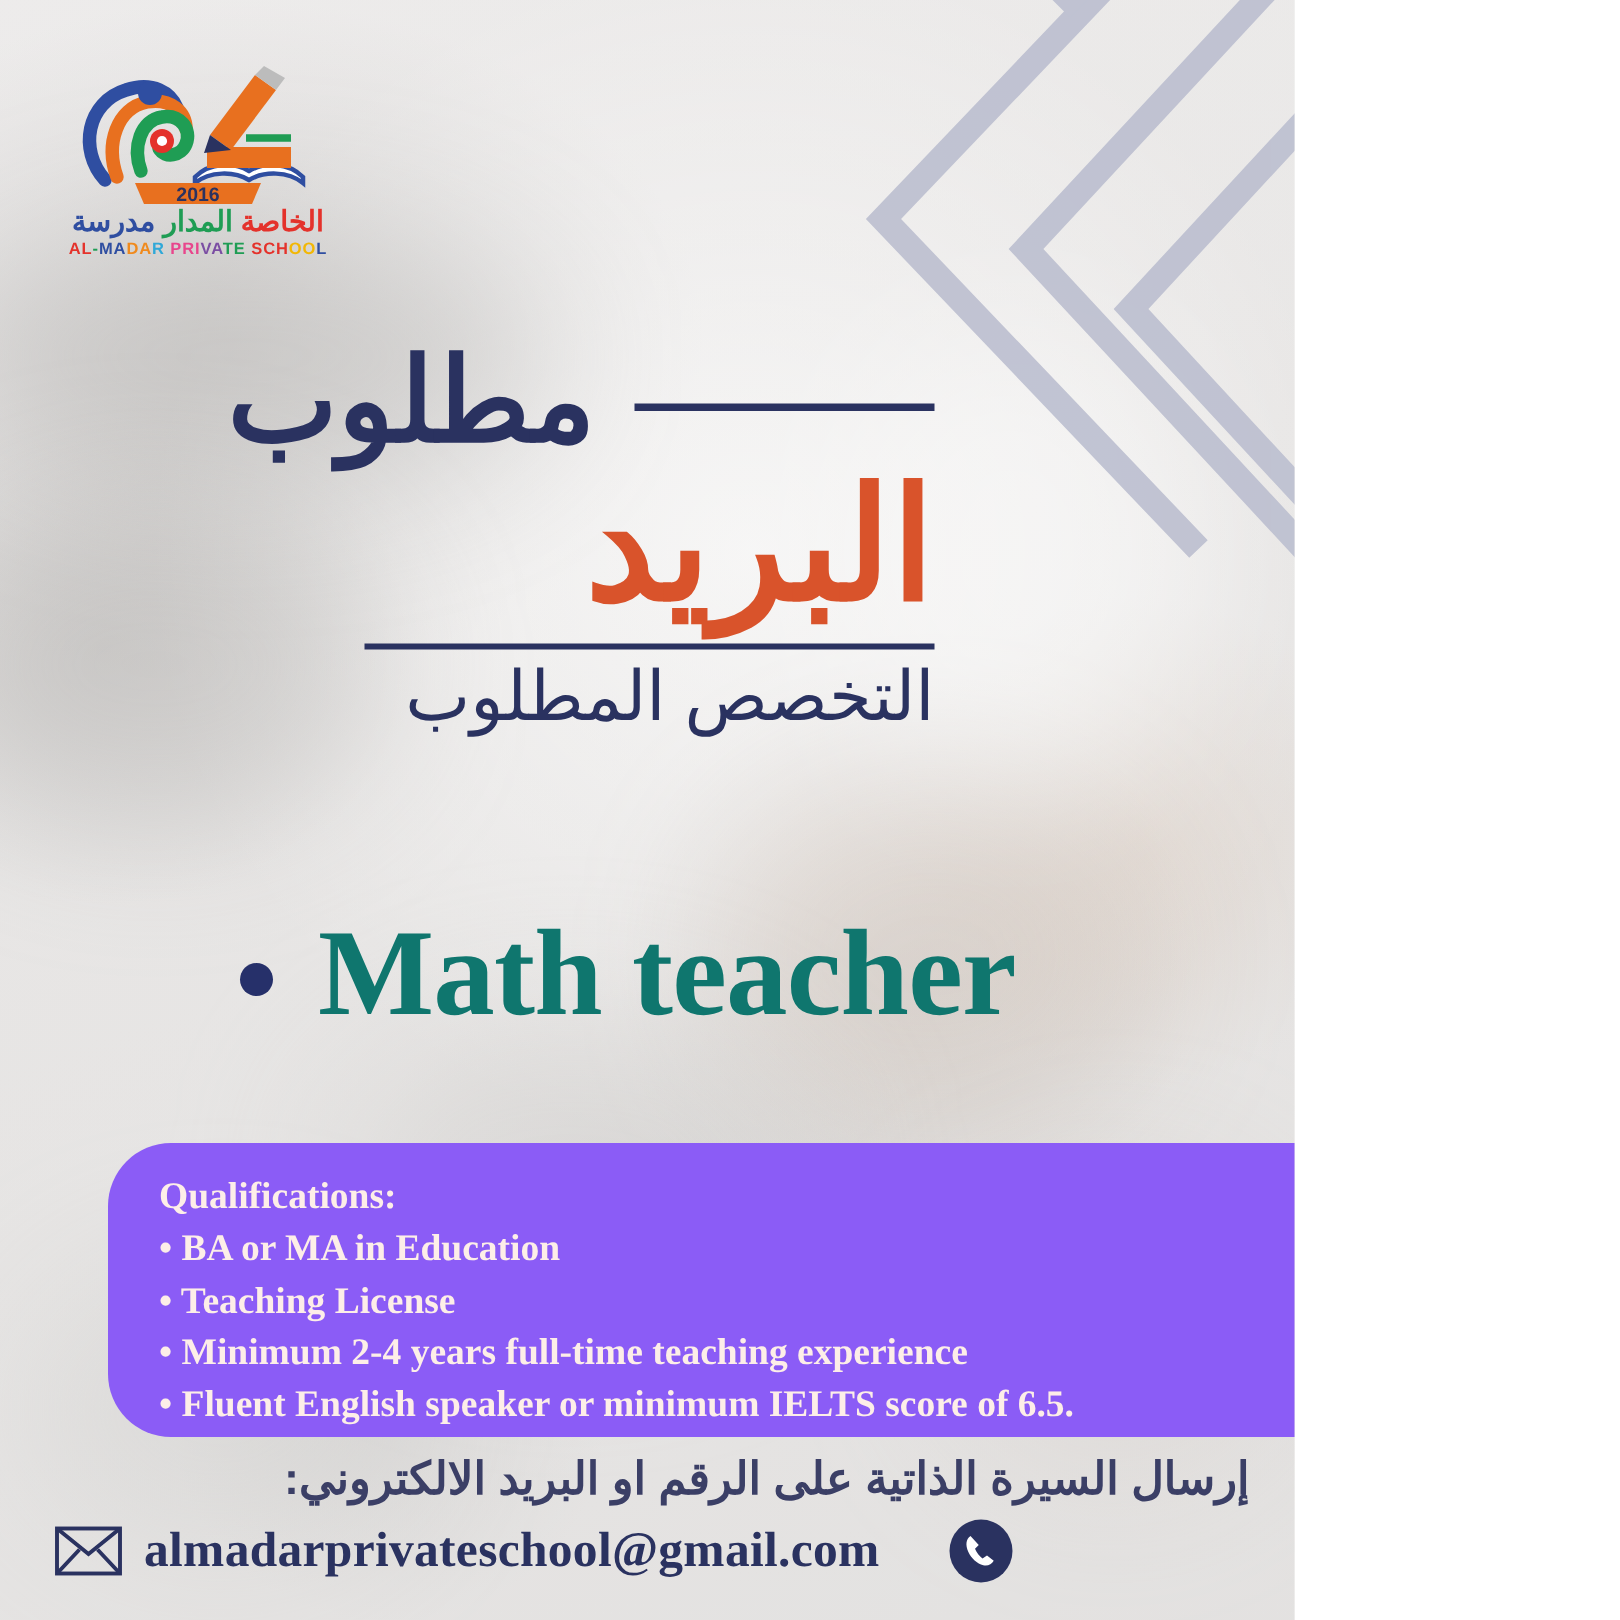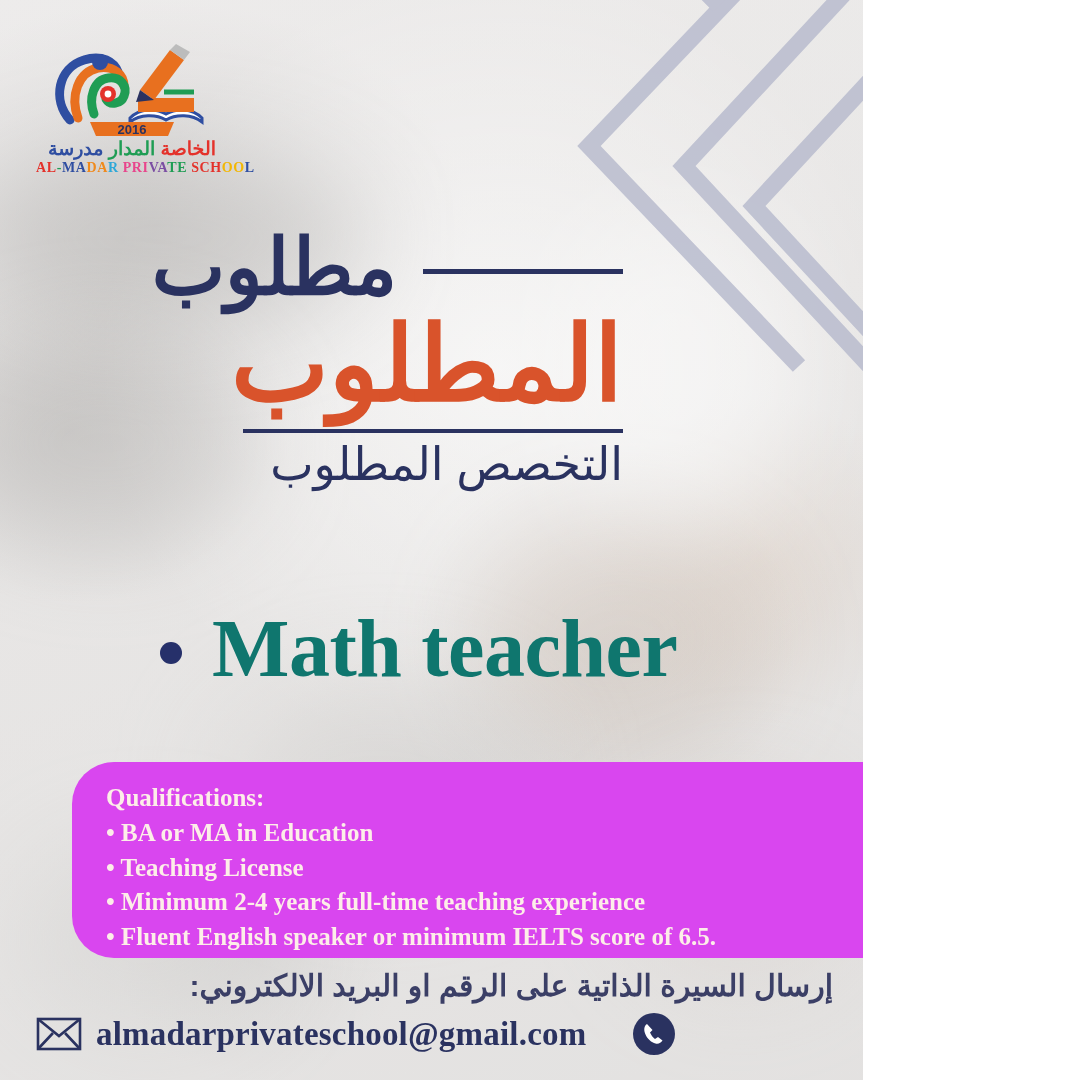--- a/index.html
+++ b/index.html
@@ -75,27 +75,26 @@
     font-weight: bold;
     letter-spacing: 0.5px;
     line-height: 1;
     margin-top: 1px;
     direction: rtl;
   }
   .logo-ar span:nth-child(1){color:#e4322b;}
   .logo-ar span:nth-child(2){color:#1f9d54;}
   .logo-ar span:nth-child(3){color:#2f4ea1;}
   .logo-en {
-    font-size: 14px;
+    font-size: 11px;
     font-weight: bold;
     letter-spacing: 0.6px;
     line-height: 1.1;
     margin-top: 2px;
     white-space: nowrap;
-    font-family: Liberation Serif, serif;
   }
   .logo-en i { font-style: normal; }
   .c-red{color:#e4322b;} .c-grn{color:#1f9d54;} .c-blu{color:#2f4ea1;}
   .c-org{color:#f08a1d;} .c-pnk{color:#e8468c;} .c-cyn{color:#2fa8d8;}
   .c-ylw{color:#f2b705;} .c-pur{color:#7b4ea3;}
 
   
   .headline {
     position: absolute;
     right: 240px;
@@ -174,21 +173,21 @@
     letter-spacing: -0.5px;
   }
 
   
   .quals {
     position: absolute;
     left: 72px;
     top: 762px;
     width: 958px;
     height: 196px;
-    background: #d946ef;
+    background: #8b5cf6;
     border-radius: 42px 42px 42px 42px;
     box-sizing: border-box;
     padding: 20px 34px 18px 34px;
   }
   .quals-title {
     font-family: "Liberation Serif", "DejaVu Serif", serif;
     font-size: 25px;
     font-weight: bold;
     color: #fdeee8;
     line-height: 1.28;
@@ -297,21 +296,21 @@
     <div class="logo-en">
       <i class="c-red">AL</i><i class="c-grn">-</i><i class="c-blu">MA</i><i class="c-org">DA</i><i class="c-cyn">R</i><i> </i><i class="c-pnk">PRI</i><i class="c-pur">VA</i><i class="c-grn">TE</i><i> </i><i class="c-red">SCH</i><i class="c-ylw">OO</i><i class="c-blu">L</i>
     </div>
   </div>
 
   <div class="headline">
     <div class="hl-row1">
       <div class="hl-rule"></div>
       <div class="hl-matlub">مطلوب</div>
     </div>
-    <div class="hl-tawzeef">المطلوب</div>
+    <div class="hl-tawzeef">البريد</div>
     <div class="hl-rule2"></div>
     <div class="hl-sub">التخصص المطلوب</div>
   </div>
 
   <div class="role">
     <div class="role-bullet"></div>
     <div class="role-title">Math teacher</div>
   </div>
 
   <div class="quals">

